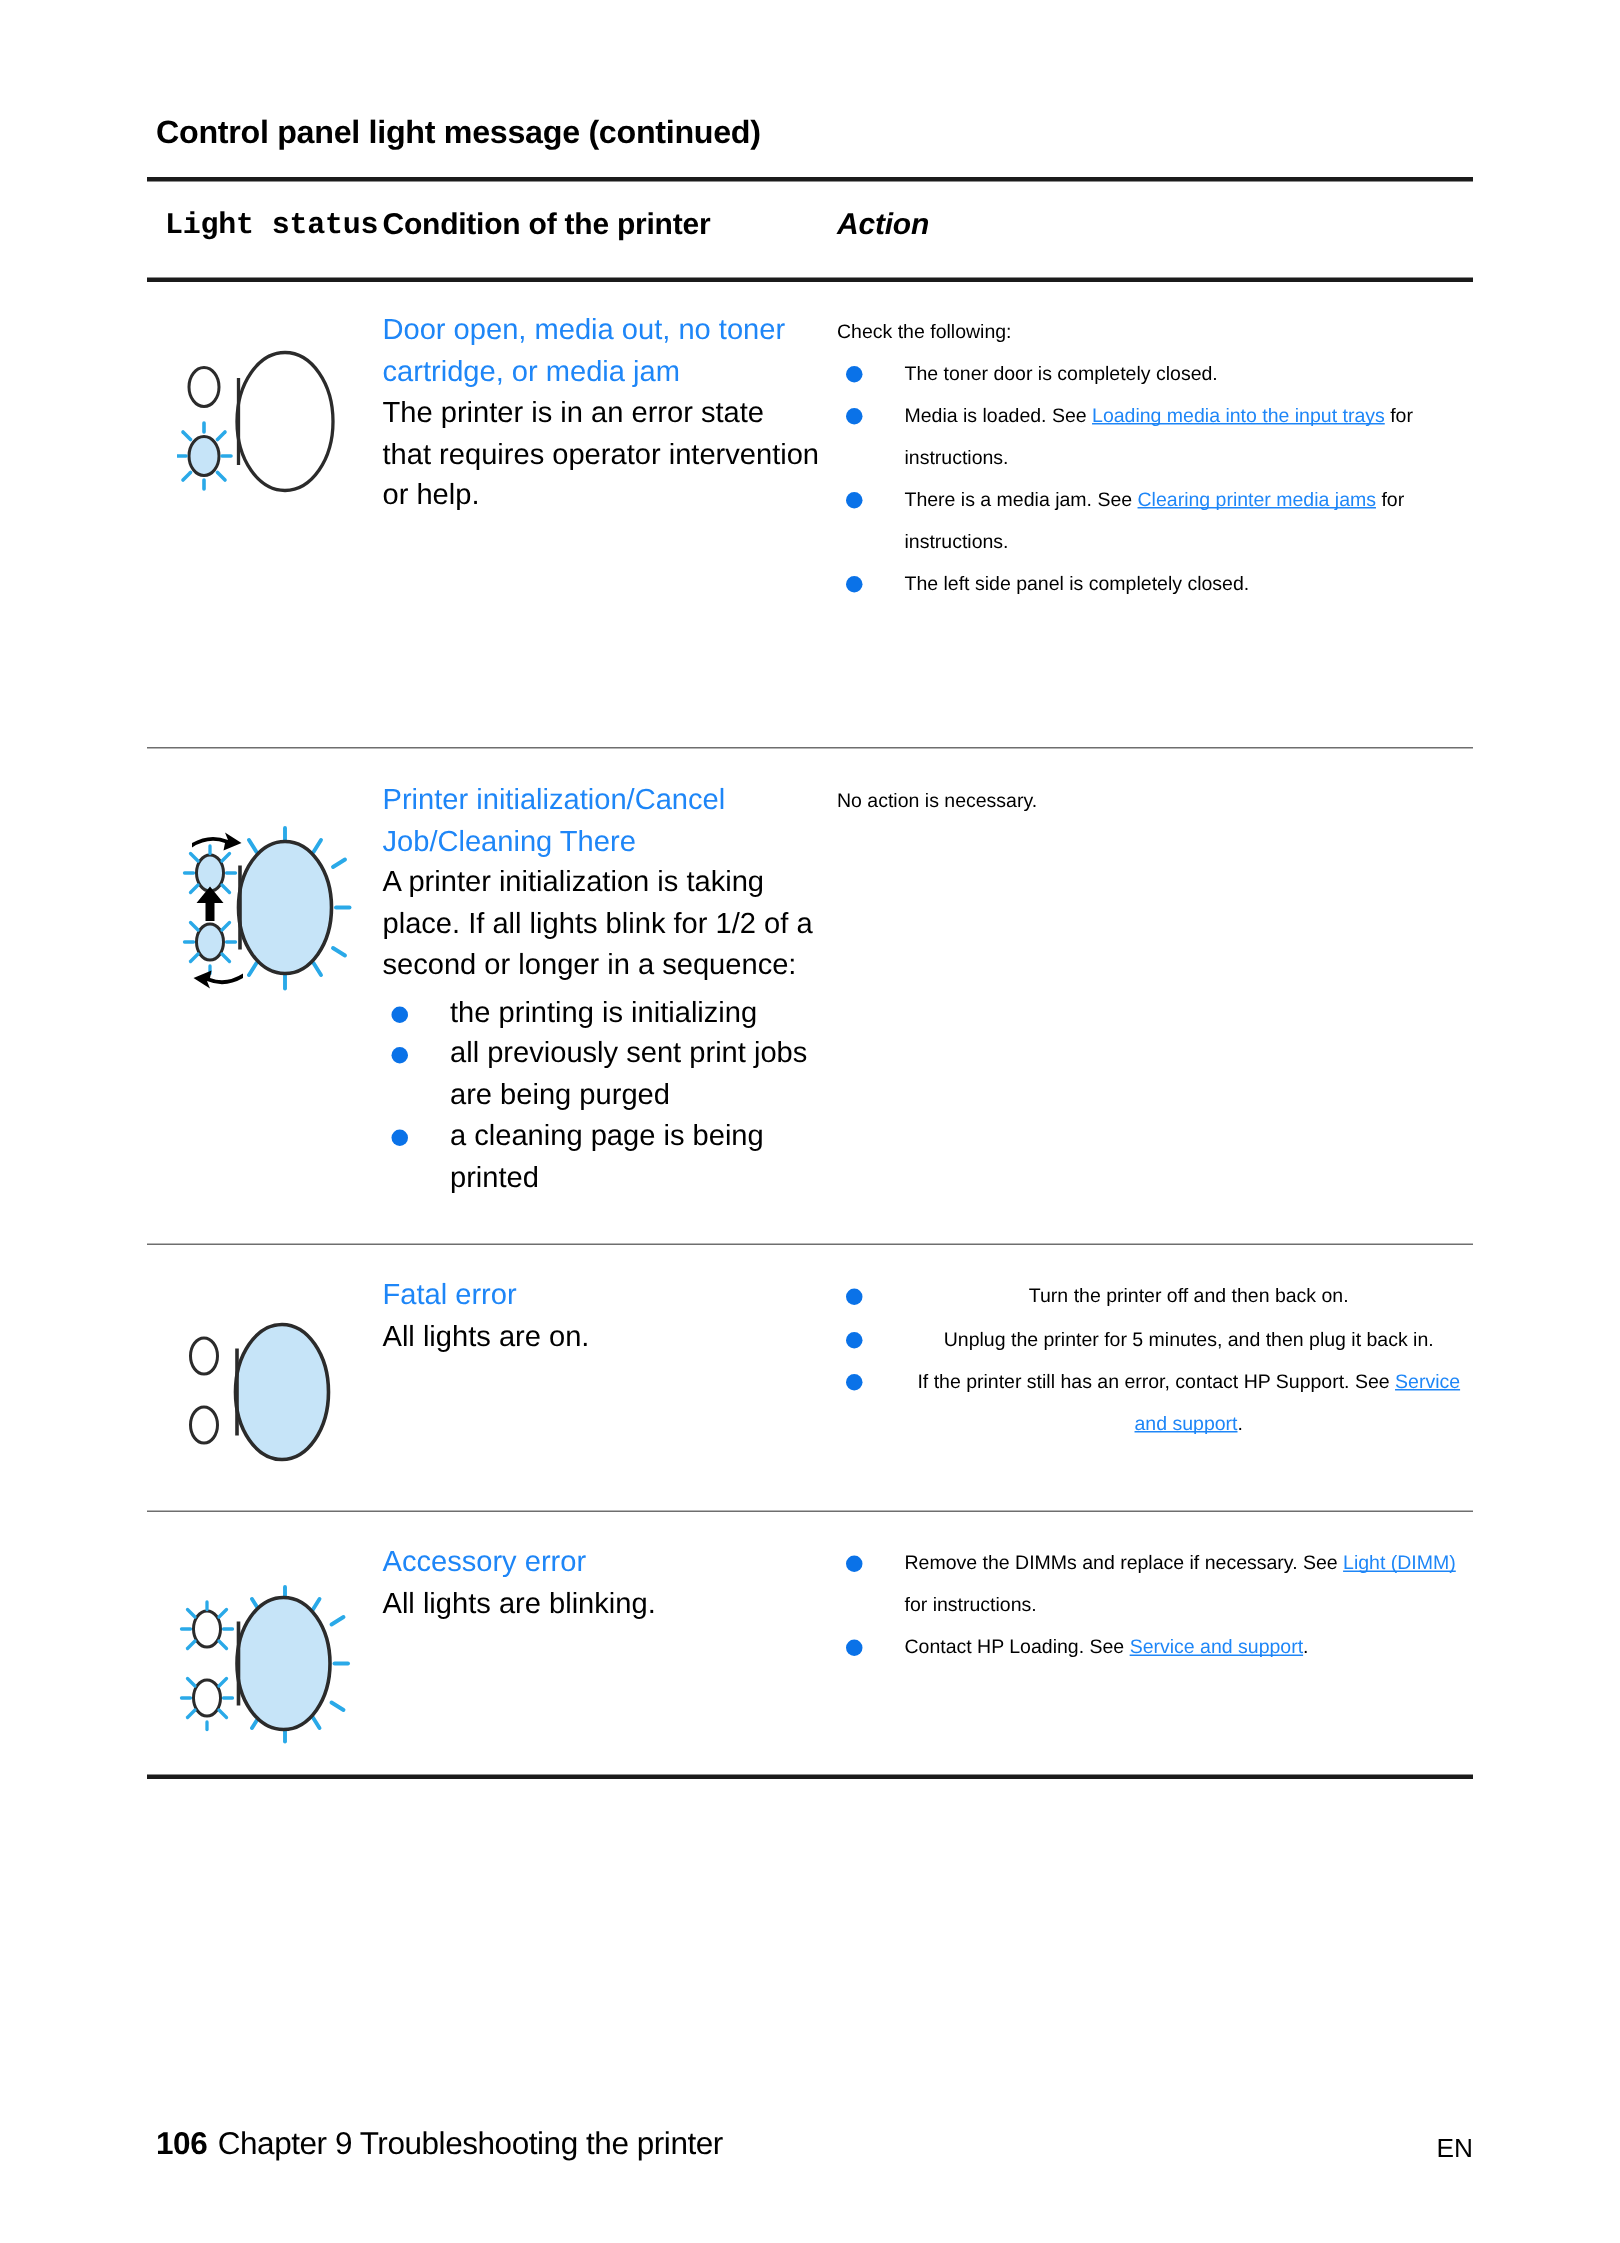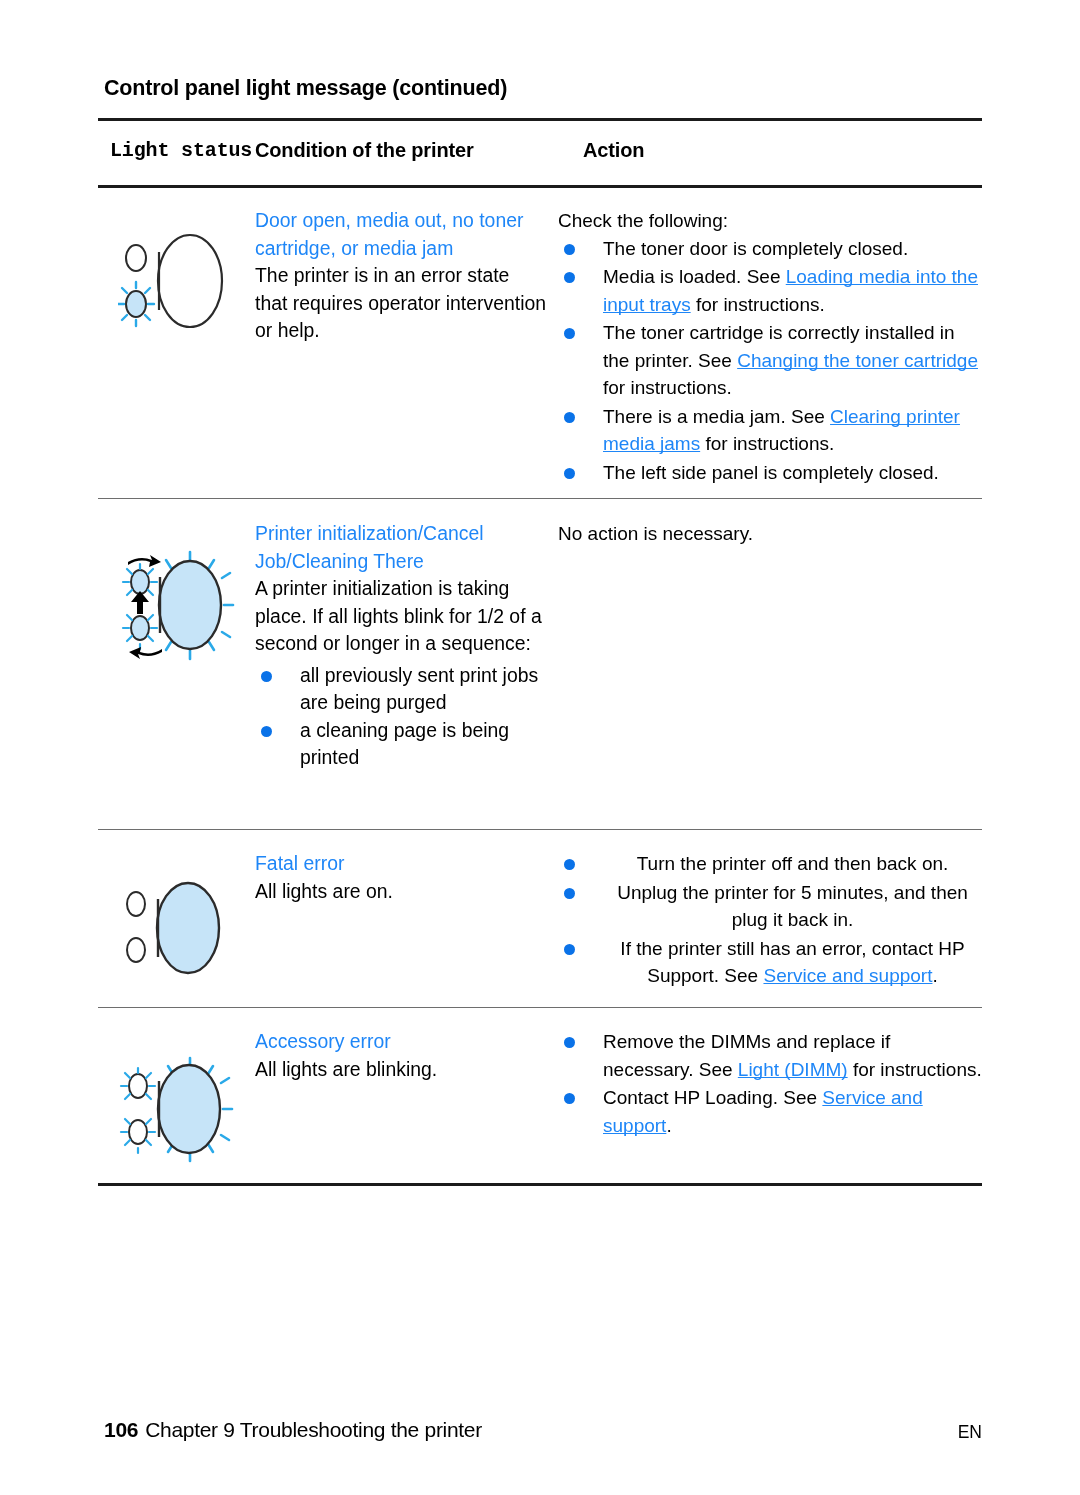--- a/index.html
+++ b/index.html
@@ -53,21 +53,21 @@
   .col-head {
     position: absolute;
     top: 139px;
     font-size: 20px;
     font-weight: bold;
     color: #000;
     letter-spacing: -0.15px;
   }
   .col-head.c1 { left: 110px; font-family: Liberation Mono, monospace; }
   .col-head.c2 { left: 255px; }
-  .col-head.c3 { left: 583px; }
+  .col-head.c3 { left: 558px; font-style: italic; }
 
   
   .row { position: absolute; left: 0; width: 1080px; }
 
   .cell-icon {
     position: absolute;
     left: 118px;
     width: 130px;
   }
   .cell-cond {
@@ -75,21 +75,21 @@
     left: 255px;
     width: 292px;
     font-size: 19.4px;
     line-height: 27.5px;
     color: #000;
   }
   .cell-act {
     position: absolute;
     left: 558px;
     width: 424px;
-    font-size: 19px;
+    font-size: 13px;
     line-height: 27.5px;
     color: #000;
   }
 
   .blue-head {
     color: #1e86f7;
     display: block;
   }
   a.xref, .xref {
     color: #1e86f7;
@@ -184,21 +184,20 @@
     <div class="cell-cond" style="top:207px;">
       <span class="blue-head">Door open, media out, no toner cartridge, or media jam</span>
       <span>The printer is in an error state that requires operator intervention or help.</span>
     </div>
 
     <div class="cell-act" style="top:207px;">
       <div>Check the following:</div>
       <ul class="bl">
           <li><span class="dot"></span><span>The toner door is completely closed.</span></li>
           <li><span class="dot"></span><span>Media is loaded. See </span><a class="xref" href="#">Loading media into the input trays</a><span> for instructions.</span></li>
-          <li><span class="dot"></span><span>The toner cartridge is correctly installed in the printer. See </span><a class="xref" href="#">Changing the toner cartridge</a><span> for instructions.</span></li>
           <li><span class="dot"></span><span>There is a media jam. See </span><a class="xref" href="#">Clearing printer media jams</a><span> for instructions.</span></li>
           <li><span class="dot"></span><span>The left side panel is completely closed.</span></li>
         </ul>
     </div>
   </div>
 
   <div class="rule rule-light" style="top:498px;"></div>
 
   <div class="row">
     <div class="cell-icon" style="top:548px;">
@@ -244,20 +243,21 @@
           <path d="M22 66 l0 -12 l-6 0 l9 -11 l9 11 l-6 0 l0 12 z" transform="translate(-3,0)"></path>
           <path d="M44 104 q-12 7 -24 2 l2 5 l-11 -7 l12 -5 l-1 5 q11 4 22 -3 z"></path>
         </g>
       </svg>
     </div>
 
     <div class="cell-cond" style="top:520px;">
       <span class="blue-head">Printer initialization/Cancel Job/Cleaning There</span>
       <span>A printer initialization is taking place. If all lights blink for 1/2 of a second or longer in a sequence:</span>
       <ul class="bl tight" style="margin-top:4px;">
+          <li><span class="dot"></span><span>the printing is initializing</span></li>
           <li><span class="dot"></span><span>all previously sent print jobs are being purged</span></li>
           <li><span class="dot"></span><span>a cleaning page is being printed</span></li>
         </ul>
     </div>
 
     <div class="cell-act" style="top:520px;">
       <div>No action is necessary.</div>
       <ul class="bl"></ul>
     </div>
   </div>

